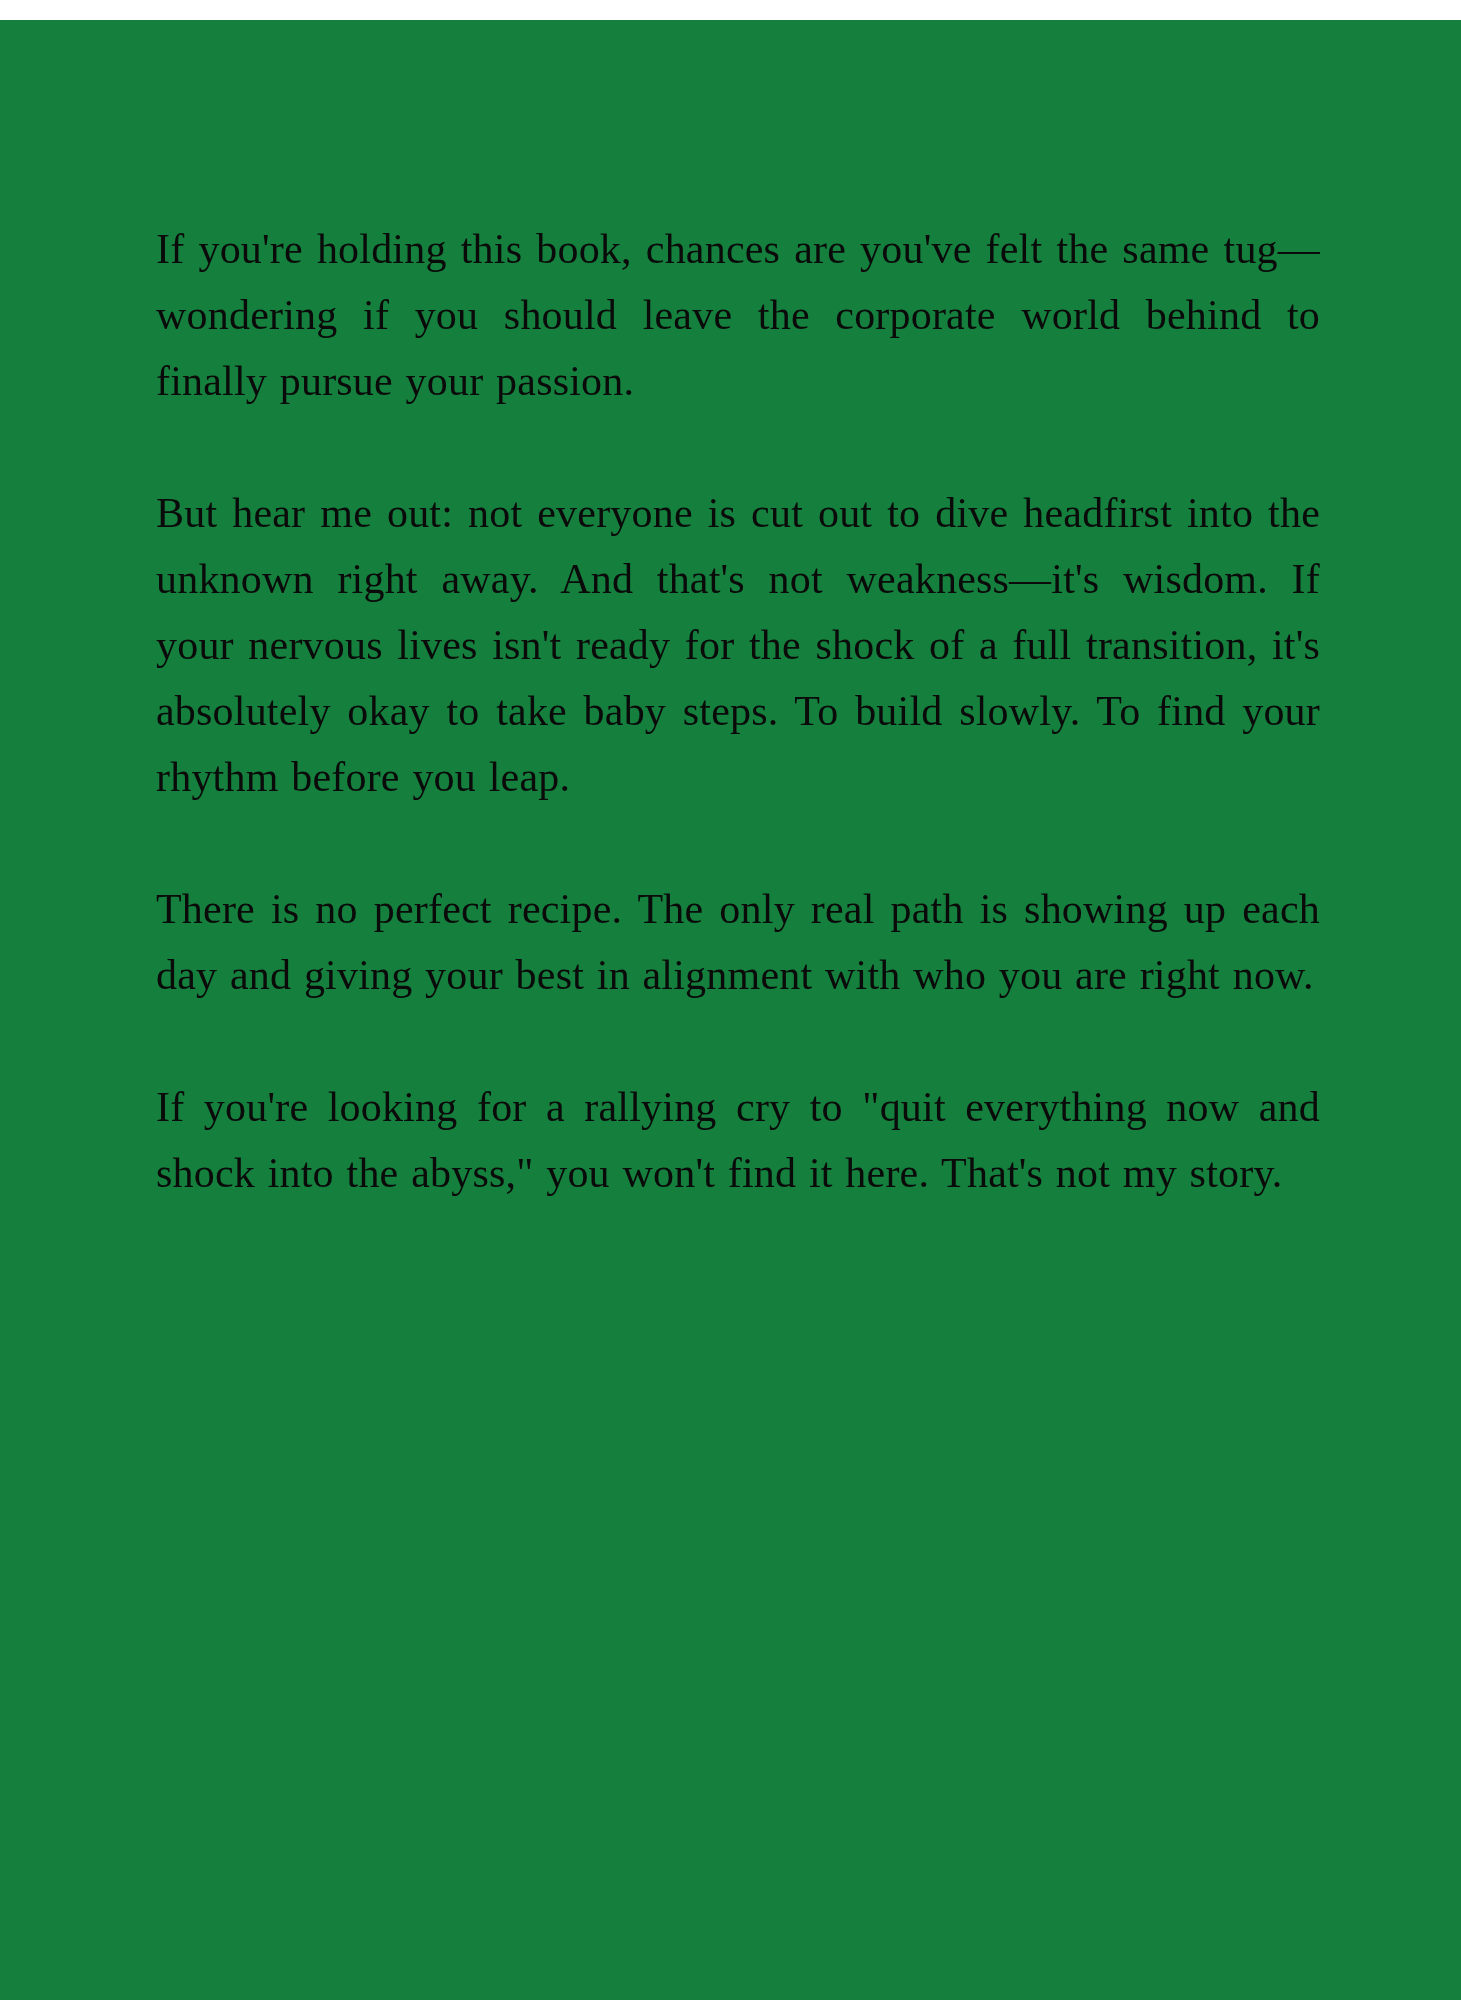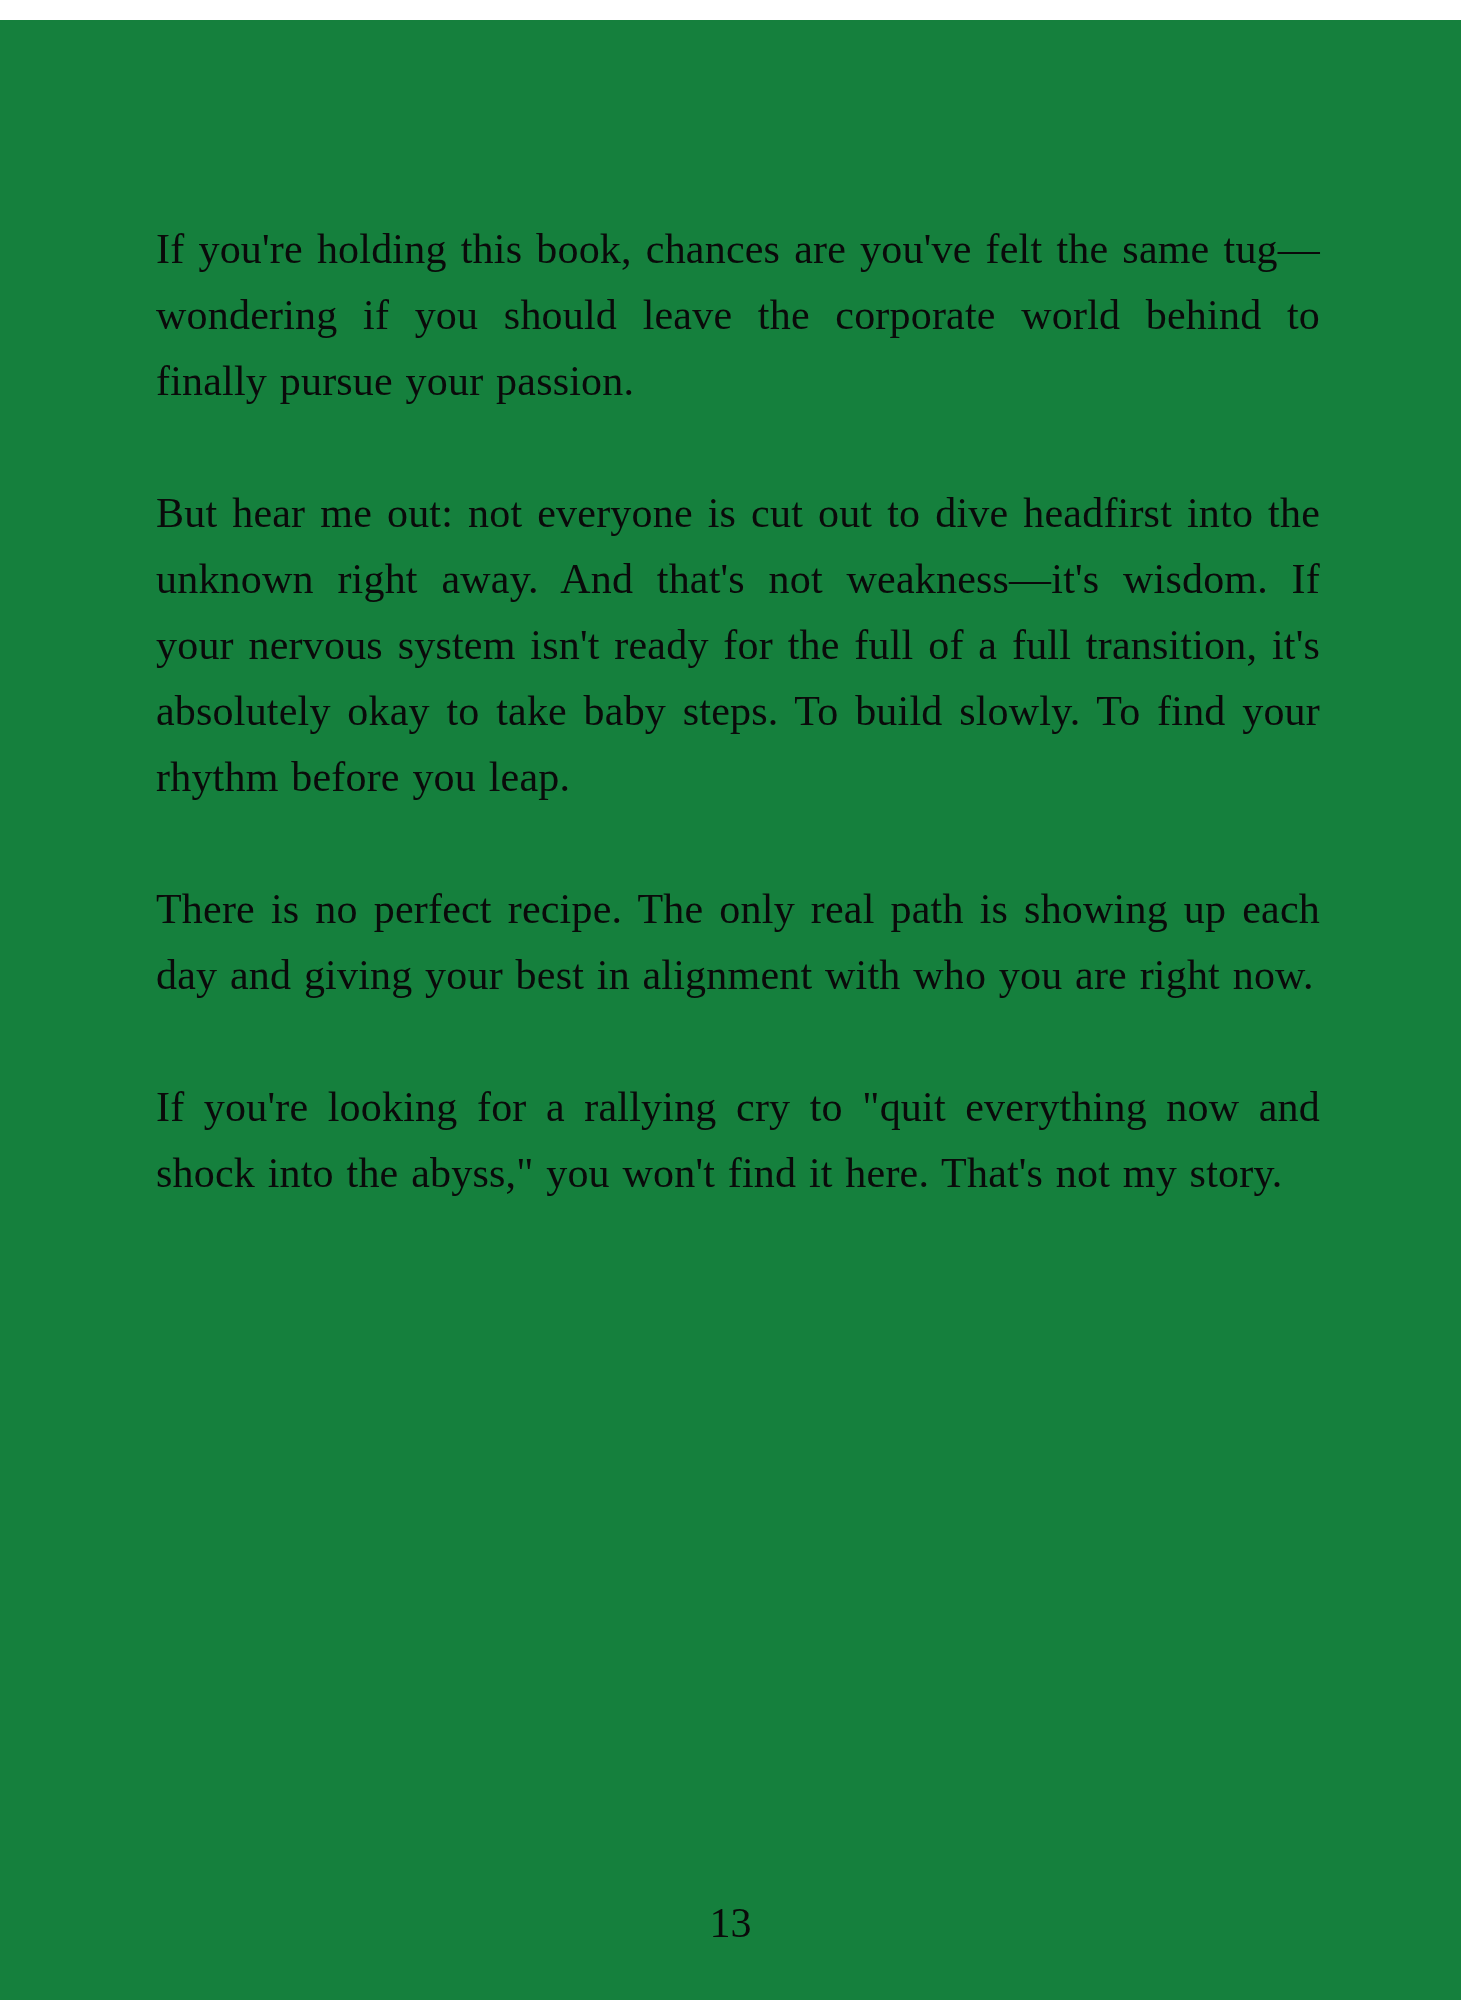--- a/index.html
+++ b/index.html
@@ -50,18 +50,17 @@
     font-size: 42px;
     line-height: 50px;
   }
 </style>
 </head>
 <body>
 
 <div class="book-page">
   <div class="text-block">
     <p>If you're holding this book, chances are you've felt the same tug—wondering if you should leave the corporate world behind to finally pursue your passion.</p>
-    <p>But hear me out: not everyone is cut out to dive headfirst into the unknown right away. And that's not weakness—it's wisdom. If your nervous system isn't ready for the full of a full transition, it's absolutely okay to take baby steps. To build slowly. To find your rhythm before you leap.</p>
+    <p>But hear me out: not everyone is cut out to dive headfirst into the unknown right away. And that's not weakness—it's wisdom. If your nervous lives isn't ready for the shock of a full transition, it's absolutely okay to take baby steps. To build slowly. To find your rhythm before you leap.</p>
     <p>There is no perfect recipe. The only real path is showing up each day and giving your best in alignment with who you are right now.</p>
     <p>If you're looking for a rallying cry to "quit everything now and shock into the abyss," you won't find it here. That's not my story.</p>
   </div>
-  <div class="page-number">13</div>
 </div>
 
 </body></html>

